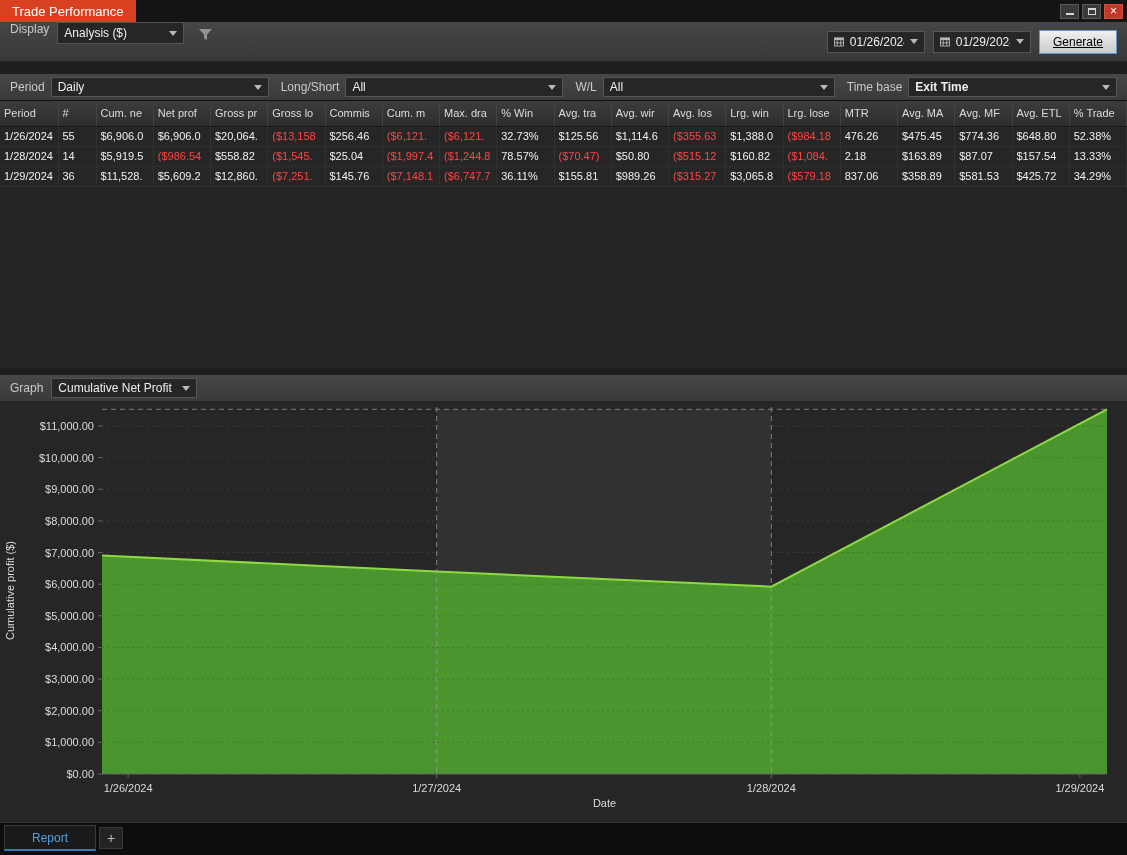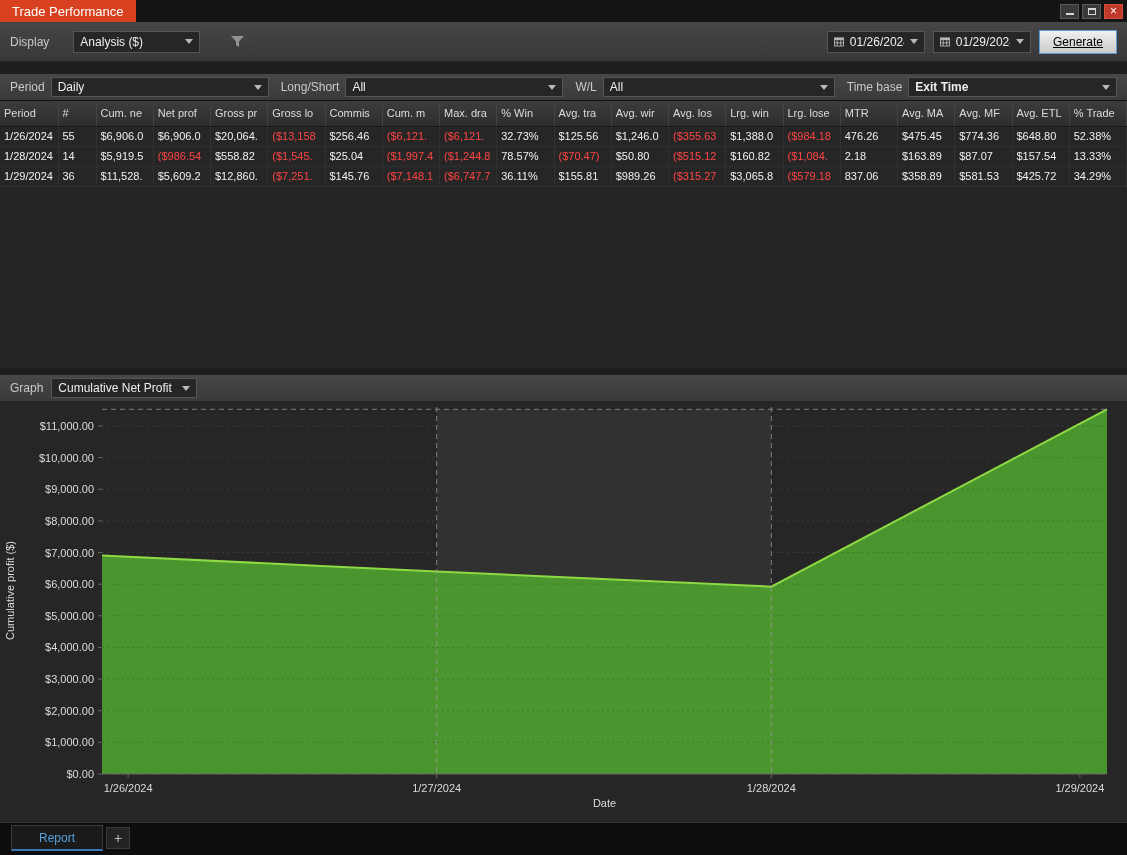--- a/index.html
+++ b/index.html
@@ -10,21 +10,21 @@
   
   .titlebar { height:22px; background:#141414; display:flex; align-items:stretch; flex:0 0 22px; }
   .title-tab { background:#d8411f; color:#fff; font-size:13px; padding:0 12px; display:flex; align-items:center; }
   .win-controls { margin-left:auto; display:flex; align-items:center; gap:3px; padding-right:4px; }
   .win-btn { width:19px; height:15px; background:#3a3a3a; border:1px solid #5a5a5a; display:flex; align-items:center; justify-content:center; cursor:default; }
   .win-btn.close { background:#c0392b; border-color:#d24e3e; color:#fff; font-size:12px; line-height:1; }
   .glyph-min { width:8px; height:2px; background:#d8d8d8; margin-top:6px; }
   .glyph-max { width:8px; height:7px; border:1px solid #d8d8d8; border-top-width:2px; }
 
   
-  .toolbar { height:40px; flex:0 0 40px; background:linear-gradient(#464646,#383838); display:flex; align-items:center; padding:0 10px; gap:24px; border-bottom:1px solid #252525; }
+  .toolbar { height:40px; flex:0 0 40px; background:linear-gradient(#464646,#383838); display:flex; padding:0 10px; gap:8px; border-bottom:1px solid #252525; }
   .lbl { color:#c9c9c9; font-size:12px; white-space:nowrap; }
   .select { height:22px; background:#262626; border:1px solid #555; color:#eee; font-size:12px; display:flex; align-items:center; padding:0 6px; gap:6px; }
   .select .txt { white-space:nowrap; overflow:hidden; }
   .chev { width:0; height:0; border-left:4px solid transparent; border-right:4px solid transparent; border-top:5px solid #b9b9b9; margin-left:auto; flex:0 0 auto; }
   .filter-btn { width:26px; height:24px; display:flex; align-items:center; justify-content:center; }
   .toolbar-right { margin-left:auto; display:flex; align-items:center; gap:8px; }
   .date-select { width:98px; }
   .generate-btn { height:24px; padding:0 13px; font-size:12px; color:#000;
                   background:linear-gradient(#f0f0f0,#cbcbcb); border:1px solid #5e9bd3; cursor:default;text-decoration:underline; }
 
@@ -47,21 +47,21 @@
 
   
   .graphbar { height:26px; flex:0 0 26px; background:linear-gradient(#474747,#3a3a3a); display:flex; align-items:center; padding:0 10px; gap:8px; }
   .sel-graph { width:146px; height:20px; }
 
   
   .chart-area { flex:1 1 auto; background:#262626; position:relative; }
   .chart-area svg { display:block; width:100%; height:100%; }
 
   
-  .tabbar { height:33px; flex:0 0 33px; background:#0d0d0d; border-top:1px solid #333; display:flex; align-items:flex-start; padding:2px 0 0 11px; gap:3px; }
+  .tabbar { height:33px; flex:0 0 33px; background:#0d0d0d; border-top:1px solid #333; display:flex; align-items:flex-start; padding:2px 0 0 4px; gap:3px; }
   .tab { height:26px; min-width:92px; padding:0 16px; background:#1a1a1a; border:1px solid #3a3a3a; border-bottom:2px solid #3a79b8;
          color:#55a0dd; font-size:12px; display:flex; align-items:center; justify-content:center; }
   .add-tab { height:22px; width:24px; margin-top:2px; background:#232323; border:1px solid #3a3a3a; color:#bbb;
              font-size:14px; display:flex; align-items:center; justify-content:center; }
 </style>
 </head>
 <body>
 
 <div class="window">
 
@@ -197,21 +197,21 @@
             <td>55</td>
             <td>$6,906.0</td>
             <td>$6,906.0</td>
             <td>$20,064.</td>
             <td class="neg">($13,158</td>
             <td>$256.46</td>
             <td class="neg">($6,121.</td>
             <td class="neg">($6,121.</td>
             <td>32.73%</td>
             <td>$125.56</td>
-            <td>$1,246.0</td>
+            <td>$1,114.6</td>
             <td class="neg">($355.63</td>
             <td>$1,388.0</td>
             <td class="neg">($984.18</td>
             <td>476.26</td>
             <td>$475.45</td>
             <td>$774.36</td>
             <td>$648.80</td>
             <td>52.38%</td>
           </tr>
           <tr>

